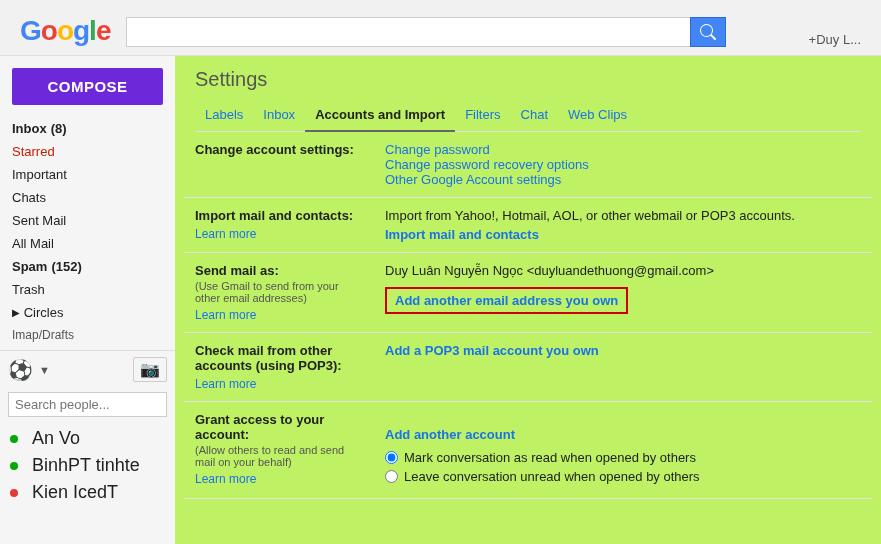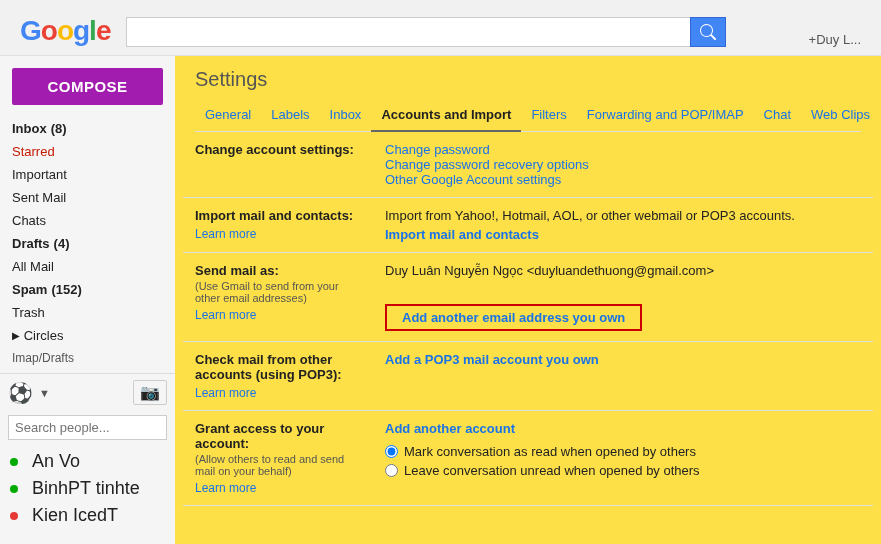--- a/index.html
+++ b/index.html
@@ -17,21 +17,21 @@
     .search-bar { flex: 1; display: flex; align-items: center; max-width: 600px; }
     .search-input { flex: 1; height: 30px; border: 1px solid #ccc; border-right: none; padding: 0 8px; font-size: 14px; outline: none; background: white; }
     .search-btn { background: #4285F4; border: 1px solid #3367d6; color: white; height: 30px; width: 36px; cursor: pointer; display: flex; align-items: center; justify-content: center; }
     .user-info { margin-left: auto; color: #555; font-size: 13px; }
 
     
     .main-layout { display: flex; height: calc(544px - 56px); }
 
     
     .sidebar { width: 175px; background: #f5f5f5; padding: 8px 0; flex-shrink: 0; overflow-y: auto; }
-    .compose-btn { display: block; margin: 4px 12px 12px 12px; background: #a21caf; color: white; text-align: center; padding: 10px 0; font-size: 15px; font-weight: bold; border-radius: 2px; cursor: pointer; letter-spacing: 0.5px; }
+    .compose-btn { display: block; margin: 4px 12px 12px 12px; background: #6d28d9; color: white; text-align: center; padding: 10px 0; font-size: 15px; font-weight: bold; border-radius: 2px; cursor: pointer; letter-spacing: 0.5px; }
     .sidebar-item { display: flex; align-items: center; padding: 4px 12px; cursor: pointer; color: #222; font-size: 13px; white-space: nowrap; }
     .sidebar-item.bold { font-weight: bold; }
     .sidebar-item.red { color: #c41a00; }
     .sidebar-item .count { margin-left: 4px; }
     .circles-label { padding: 4px 12px; font-size: 13px; cursor: pointer; display: flex; align-items: center; }
     .circles-label .arrow { font-size: 10px; margin-right: 4px; }
     .imap-label { padding: 4px 12px; font-size: 12px; color: #555; cursor: pointer; }
 
     
     .chat-bar { display: flex; align-items: center; padding: 6px 8px; gap: 6px; border-top: 1px solid #ddd; margin-top: 4px; }
@@ -40,21 +40,21 @@
     .video-icon { margin-left: auto; background: #f5f5f5; border: 1px solid #ccc; border-radius: 2px; padding: 2px 6px; cursor: pointer; font-size: 16px; }
     .search-people { margin: 4px 8px; }
     .search-people input { width: 100%; border: 1px solid #ccc; padding: 4px 6px; font-size: 12px; color: #999; outline: none; }
     .contacts-list { padding: 4px 0; }
     .contact-item { display: flex; align-items: center; padding: 3px 10px; cursor: pointer; font-size: 18px; gap: 14px; }
     .status-dot { width: 8px; height: 8px; border-radius: 50%; display: inline-block; flex-shrink: 0; }
     .status-dot.online { background: #00aa00; }
     .status-dot.busy { background: #e53935; }
 
     
-    .content { flex: 1; background: #fde047; overflow-y: auto; }
+    .content { flex: 1; background: #bef264; overflow-y: auto; }
 
     
     .settings-header { padding: 12px 20px 0 20px; }
     .settings-title { font-size: 20px; font-weight: normal; color: #555; margin-bottom: 8px; }
 
     
     .settings-tabs { display: flex; border-bottom: 1px solid #e0e0e0; padding: 0 0 0 0; margin: 0 0 0 0; }
     .settings-tab { padding: 8px 10px; font-size: 13px; color: #1a73e8; cursor: pointer; white-space: nowrap; border-bottom: 2px solid transparent; margin-bottom: -1px; }
     .settings-tab.active { color: #222; font-weight: bold; border-bottom: 2px solid #666; text-decoration: none; cursor: default; }
 
@@ -66,21 +66,21 @@
     .settings-table td.label-cell { width: 190px; }
     .settings-label { font-weight: bold; font-size: 13px; }
     .settings-sublabel { font-size: 11px; color: #555; font-weight: normal; margin-top: 2px; }
     .learn-more { color: #1a73e8; cursor: pointer; font-size: 12px; font-weight: normal; text-decoration: none; display: inline-block; margin-top: 4px; }
 
     
     .blue-link { color: #1a73e8; cursor: pointer; text-decoration: none; margin-top: 6px; }
     .bold-blue-link { color: #1a73e8; cursor: pointer; font-weight: bold; text-decoration: none; text-align: center; }
 
     
-    .add-email-box { display: inline-block; border: 2px solid #cc0000; padding: 4px 15px; color: #1a73e8; font-weight: bold; cursor: pointer; font-size: 13px; margin-top: 20px; }
+    .add-email-box { display: inline-block; border: 2px solid #cc0000; padding: 4px 8px; color: #1a73e8; font-weight: bold; cursor: pointer; font-size: 13px; margin-top: 3px; }
 
     
     .radio-option { display: flex; align-items: center; gap: 6px; margin-bottom: 4px; cursor: pointer; font-size: 13px; }
     .radio-option input { cursor: pointer; }
 
     
     .settings-content { padding: 0 8px; }
   </style>
 </head>
 <body>
@@ -109,28 +109,24 @@
       <span>Inbox</span>
       <span class="count">(8)</span>
     </div>
     <div class="sidebar-item red">
       <span>Starred</span>
     </div>
     <div class="sidebar-item">
       <span>Important</span>
     </div>
     <div class="sidebar-item">
+      <span>Chats</span>
+    </div>
+    <div class="sidebar-item">
       <span>Sent Mail</span>
-    </div>
-    <div class="sidebar-item">
-      <span>Chats</span>
-    </div>
-    <div class="sidebar-item bold">
-      <span>Drafts</span>
-      <span class="count">(4)</span>
     </div>
     <div class="sidebar-item">
       <span>All Mail</span>
     </div>
     <div class="sidebar-item bold">
       <span>Spam</span>
       <span class="count">(152)</span>
     </div>
     <div class="sidebar-item">
       <span>Trash</span>
@@ -168,26 +164,24 @@
         <span class="status-dot busy"></span>
         <span>Kien IcedT</span>
       </div>
     </div>
   </div>
 
   <div class="content">
     <div class="settings-header">
       <div class="settings-title">Settings</div>
       <div class="settings-tabs">
-        <div class="settings-tab">General</div>
         <div class="settings-tab">Labels</div>
         <div class="settings-tab">Inbox</div>
         <div class="settings-tab active">Accounts and Import</div>
         <div class="settings-tab">Filters</div>
-        <div class="settings-tab">Forwarding and POP/IMAP</div>
         <div class="settings-tab">Chat</div>
         <div class="settings-tab">Web Clips</div>
       </div>
     </div>
 
     <div class="settings-content">
       <table class="settings-table">
         <tbody>
 
           <tr>
@@ -237,21 +231,21 @@
           </tr>
 
 
           <tr>
             <td class="label-cell">
               <span class="settings-label">Grant access to your account:</span>
               <div class="settings-sublabel">(Allow others to read and send mail on your behalf)</div>
               <a class="learn-more">Learn more</a>
             </td>
             <td>
-              <div style="margin-bottom:8px;"><a class="bold-blue-link">Add another account</a></div>
+              <div style="margin-bottom:8px;margin-top:15px;"><a class="bold-blue-link">Add another account</a></div>
               <div class="radio-option">
                 <input type="radio" name="conversation" checked="" style="">
                 <span>Mark conversation as read when opened by others</span>
               </div>
               <div class="radio-option">
                 <input type="radio" name="conversation" style="">
                 <span>Leave conversation unread when opened by others</span>
               </div>
             </td>
           </tr>

